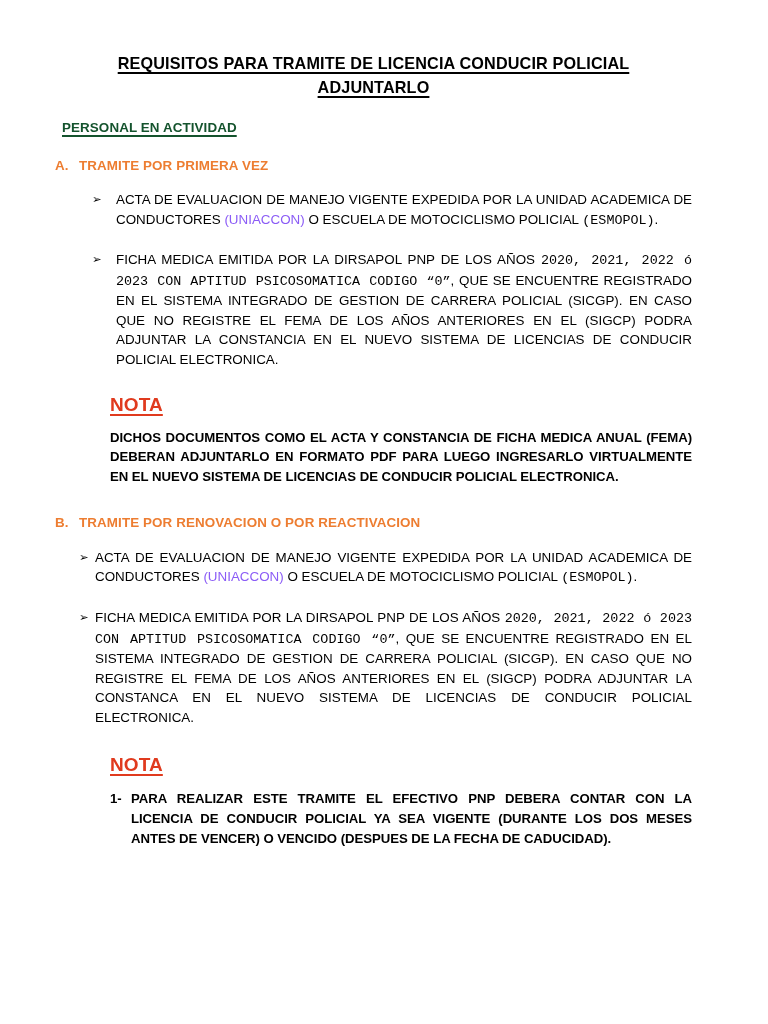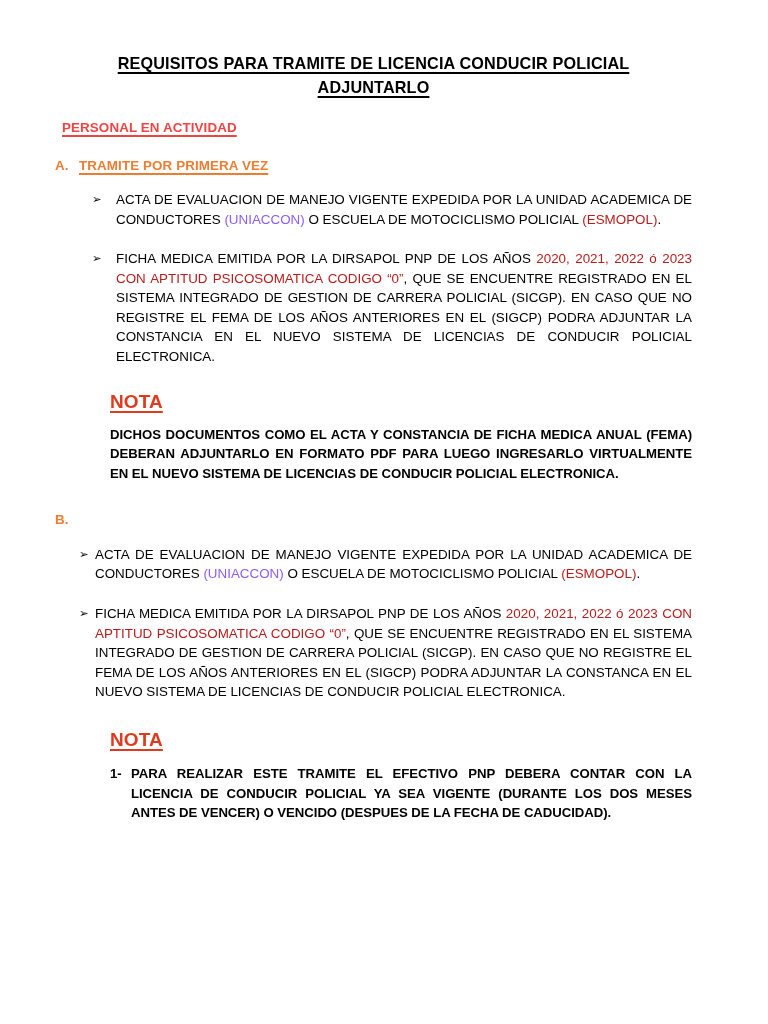--- a/index.html
+++ b/index.html
@@ -45,21 +45,21 @@
   .title-row-2 { display: block; margin-top: 1px; }
 
   
   .section-head {
     font-size: 13.4px;
     font-weight: bold;
     margin: 0;
     letter-spacing: 0.1px;
   }
   .personal-head {
-    color: #ef4444;
+    color: #14532d;
     margin-top: 21px;
     margin-bottom: 0;
     padding-left: 7px;
   }
   .personal-head span.u {
     text-decoration: underline;
     text-underline-offset: 2.5px;
     text-decoration-thickness: 1.5px;
   }
 
@@ -69,21 +69,20 @@
     font-weight: bold;
     display: flex;
     align-items: baseline;
     letter-spacing: 0.1px;
   }
   .lettered-head .letter {
     width: 24px;
     flex: 0 0 24px;
   }
   .lettered-head .htext {
-    text-decoration: underline;
     text-underline-offset: 3px;
     text-decoration-thickness: 1.5px;
   }
   #head-a { margin-top: 23px; }
   #head-b { margin-top: 28px; }
 
   
   .bullet {
     display: flex;
     align-items: flex-start;
@@ -112,21 +111,21 @@
   
   .group-b .bullet { margin-left: 24px; }
   .group-b .bullet .marker { width: 16px; }
 
   #bullet-a1 { margin-top: 17px; }
   #bullet-a2 { margin-top: 20px; }
   #bullet-b1 { margin-top: 18px; }
   #bullet-b2 { margin-top: 20px; }
 
   
-  .red  { color: #b91c1c; }
+  .red  { color: #000000; font-family: Liberation Mono, monospace; }
   .blue { color: #8b5cf6; }
 
   
   .nota-label {
     color: #E03A1E;
     font-weight: bold;
     font-size: 19px;
     display: inline-block;
     text-decoration: underline;
     text-underline-offset: 2.5px;
@@ -203,20 +202,21 @@
 
   <div class="nota-block" id="nota-1">
     <div>
       <span class="nota-label">NOTA</span>
     </div>
     <div class="nota-body"><span class="end">DICHOS DOCUMENTOS COMO EL ACTA Y CONSTANCIA DE FICHA MEDICA ANUAL (FEMA) DEBERAN ADJUNTARLO EN FORMATO PDF PARA LUEGO INGRESARLO VIRTUALMENTE EN EL NUEVO SISTEMA DE LICENCIAS DE CONDUCIR POLICIAL ELECTRONICA.</span></div>
   </div>
 
   <div class="lettered-head" id="head-b">
     <span class="letter">B.</span>
+    <span class="htext">TRAMITE POR RENOVACION O POR REACTIVACION</span>
   </div>
 
   <div class="group-b">
 
     <div class="bullet" id="bullet-b1">
       <span class="marker">➢</span>
       <span class="btext"><span>ACTA DE EVALUACION DE MANEJO VIGENTE EXPEDIDA POR LA UNIDAD ACADEMICA DE CONDUCTORES </span><span class="blue">(UNIACCON)</span><span> O ESCUELA DE MOTOCICLISMO POLICIAL </span><span class="red">(ESMOPOL)</span><span class="end">.</span></span>
     </div>
 
     <div class="bullet" id="bullet-b2">

